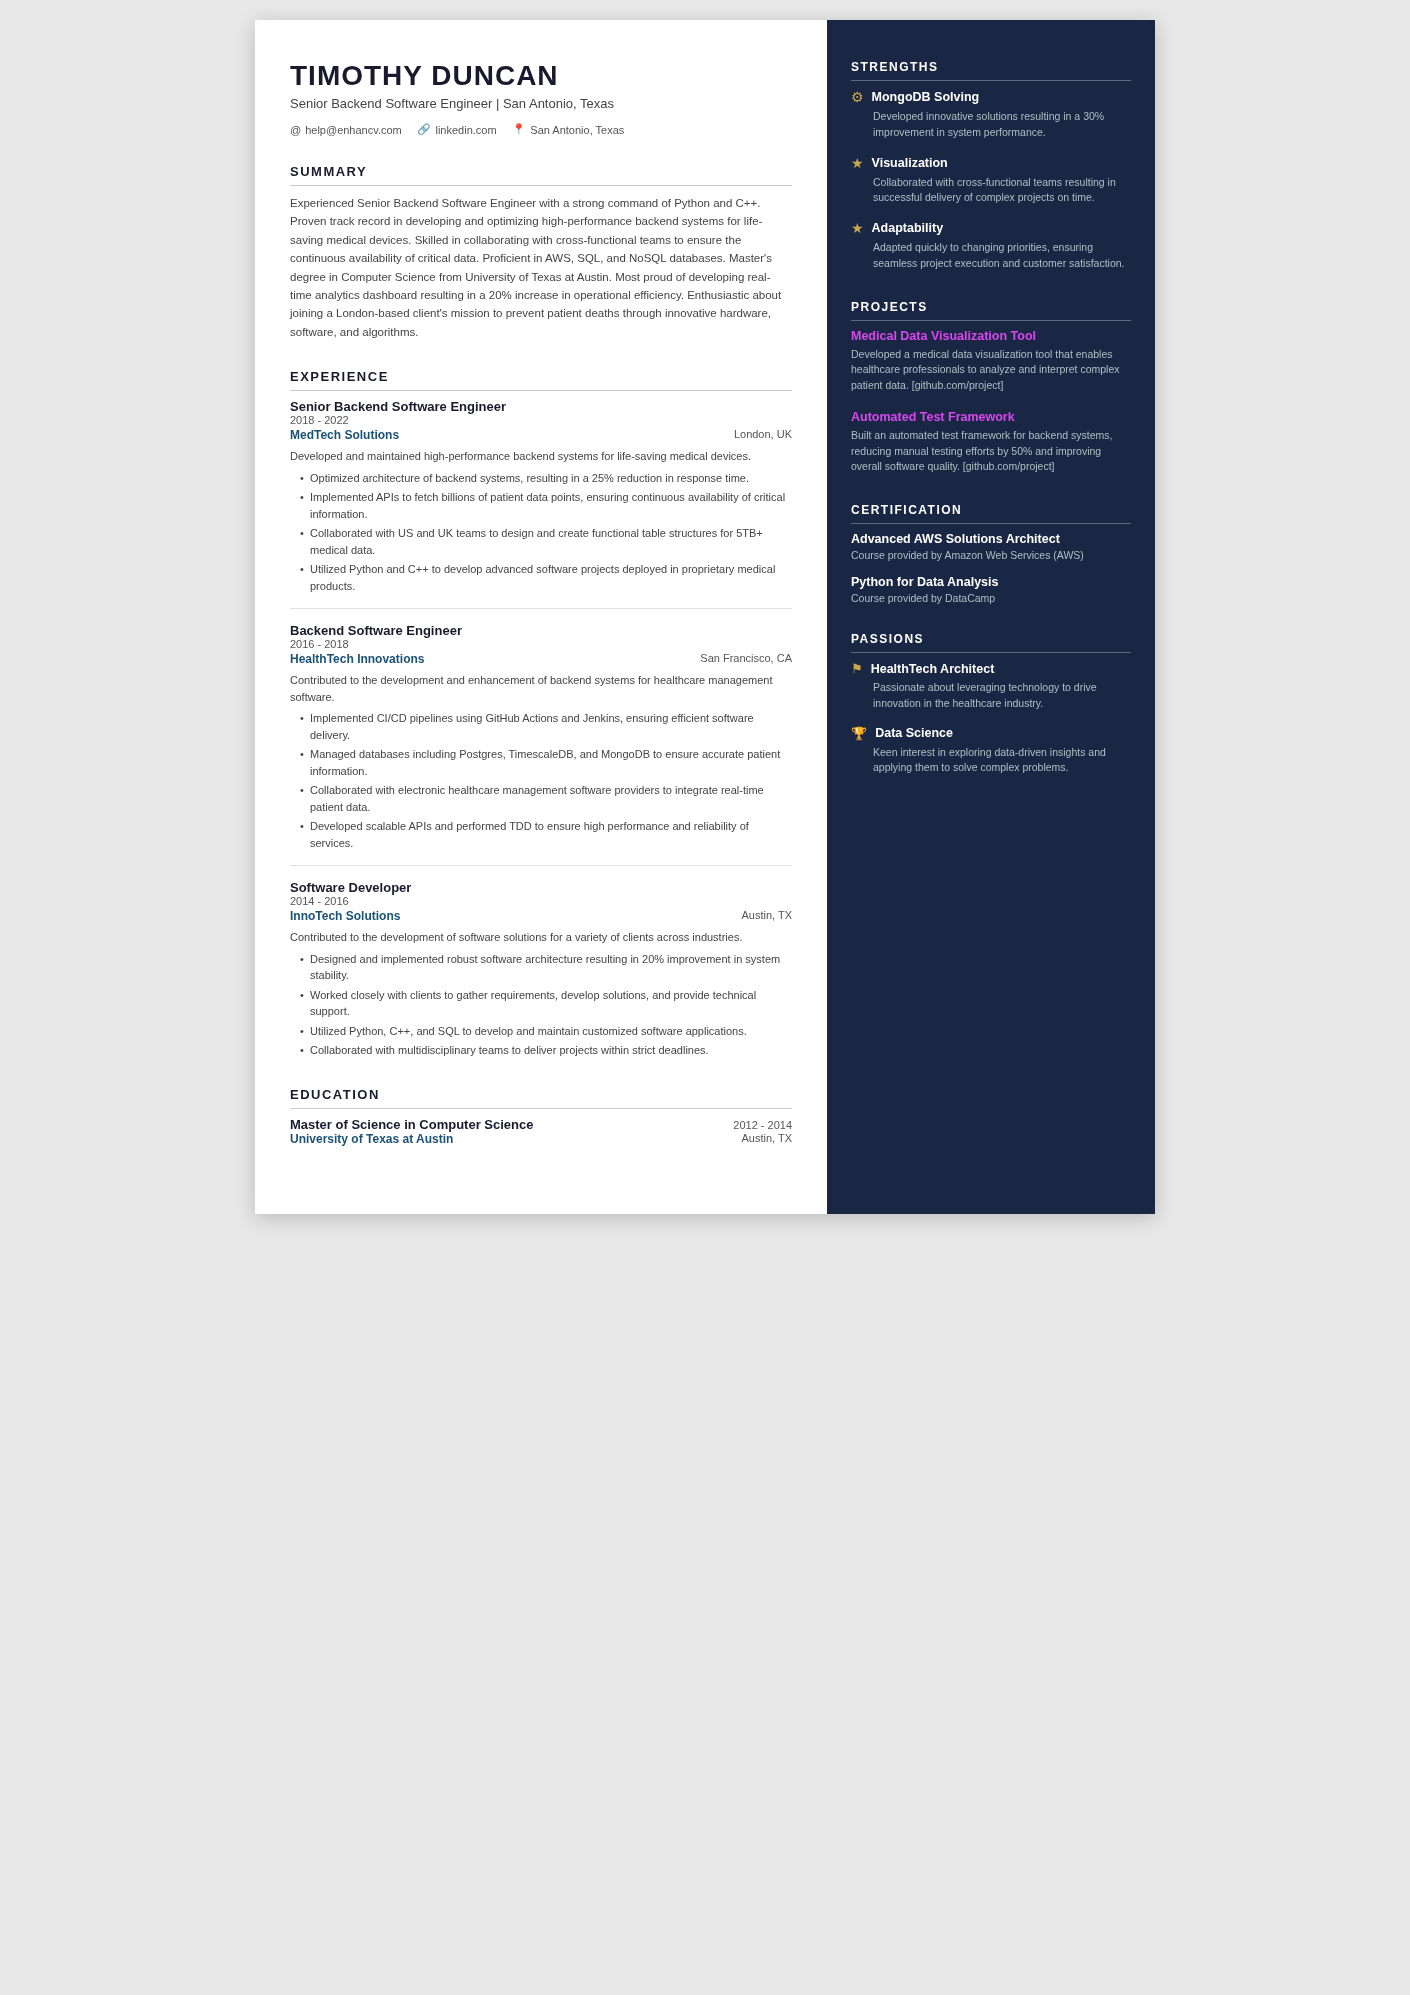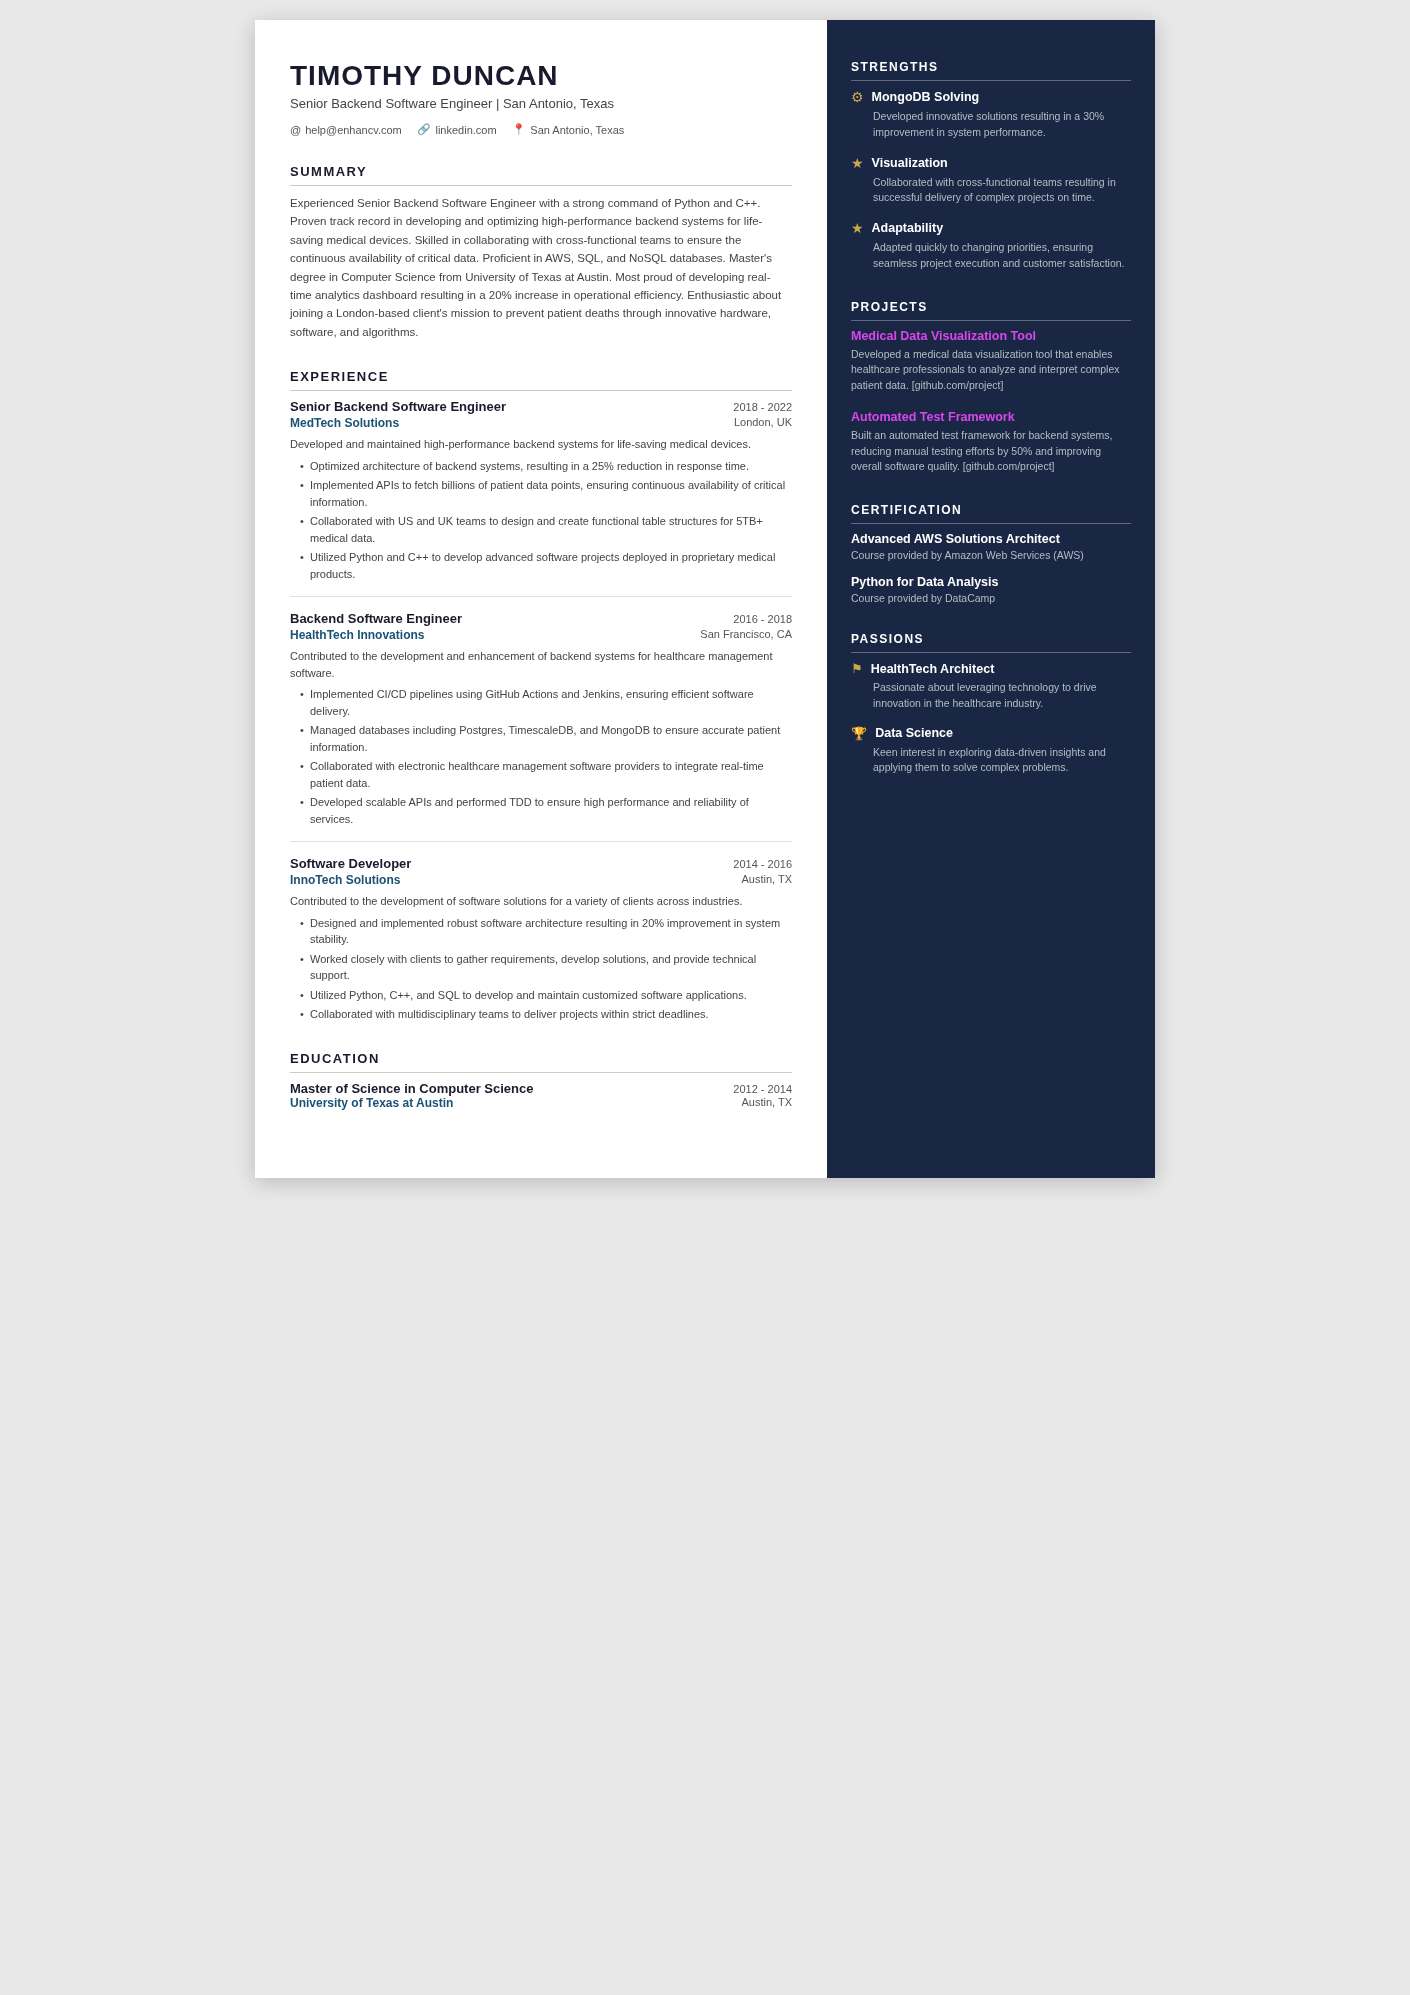--- a/index.html
+++ b/index.html
@@ -68,20 +68,21 @@
       color: #444;
       line-height: 1.6;
     }
     
     .exp-header {
       display: flex;
       justify-content: space-between;
       align-items: baseline;
       margin-bottom: 2px;
       margin-top: 14px;
+      flex-direction: column;
     }
     .exp-header:first-of-type {
       margin-top: 0;
     }
     .exp-role {
       font-size: 13px;
       font-weight: 700;
       color: #1a1a2e;
     }
     .exp-dates {

